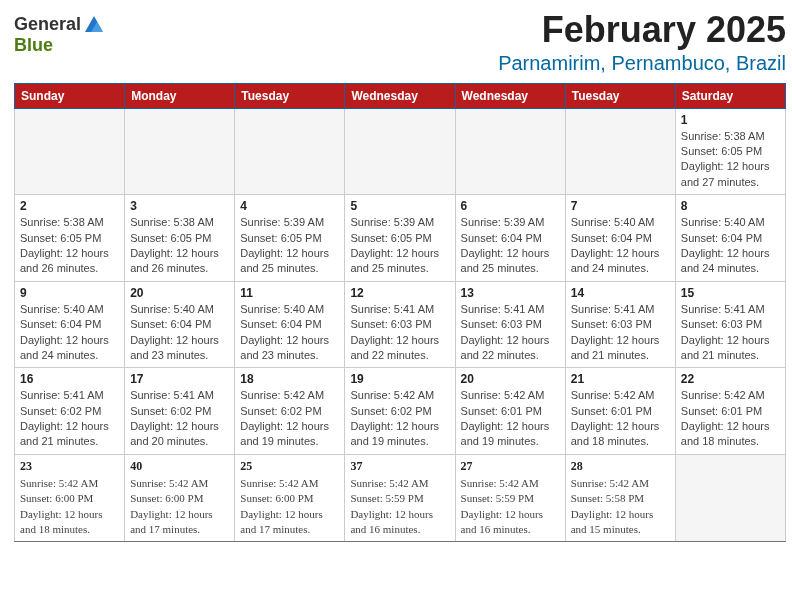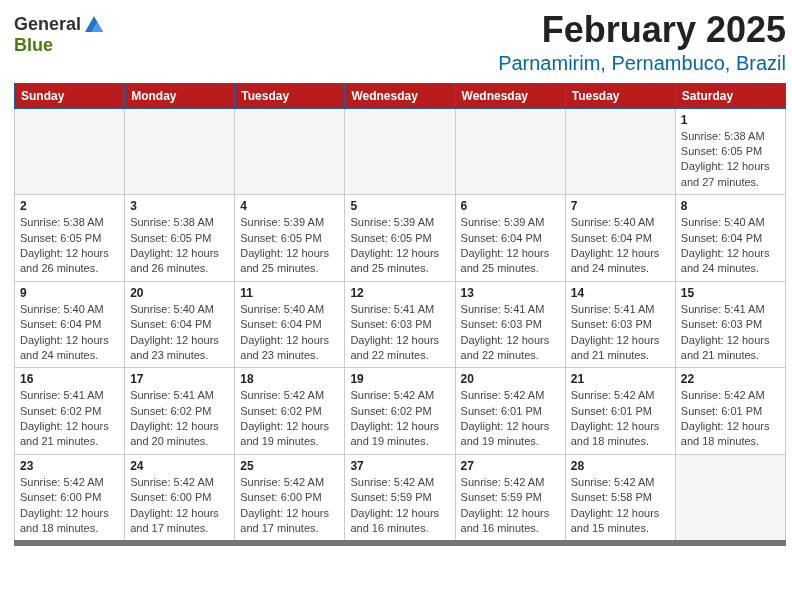--- a/index.html
+++ b/index.html
@@ -86,21 +86,22 @@
       color: #222;
       display: block;
       margin-bottom: 2px;
     }
     .day-info {
       color: #444;
       font-size: 11px;
       line-height: 1.4;
     }
     .calendar tr:last-child td {
-      border-bottom: 6px solid #737373;
+      border-bottom: 1px solid #737373;
+      font-family: Liberation Serif, serif;
     }
   </style>
 </head>
 <body>
 
 <div class="container">
   <div class="header">
     <div class="logo">
       <div>
         <div style="display:flex;align-items:center;">
@@ -303,21 +304,21 @@
         </tr>
         <tr>
           <td>
             <span class="day-number">23</span>
             <div class="day-info" style="white-space: pre-line;">Sunrise: 5:42 AM
 Sunset: 6:00 PM
 Daylight: 12 hours
 and 18 minutes.</div>
           </td>
           <td>
-            <span class="day-number">24</span>
+            <span class="day-number">40</span>
             <div class="day-info" style="white-space: pre-line;">Sunrise: 5:42 AM
 Sunset: 6:00 PM
 Daylight: 12 hours
 and 17 minutes.</div>
           </td>
           <td>
             <span class="day-number">25</span>
             <div class="day-info" style="white-space: pre-line;">Sunrise: 5:42 AM
 Sunset: 6:00 PM
 Daylight: 12 hours

